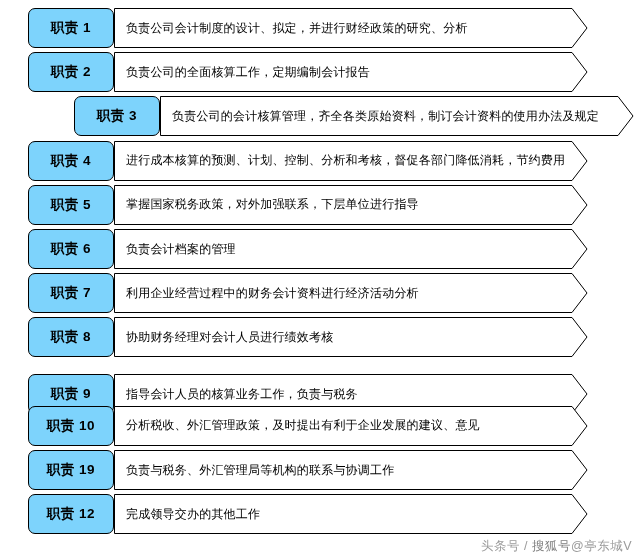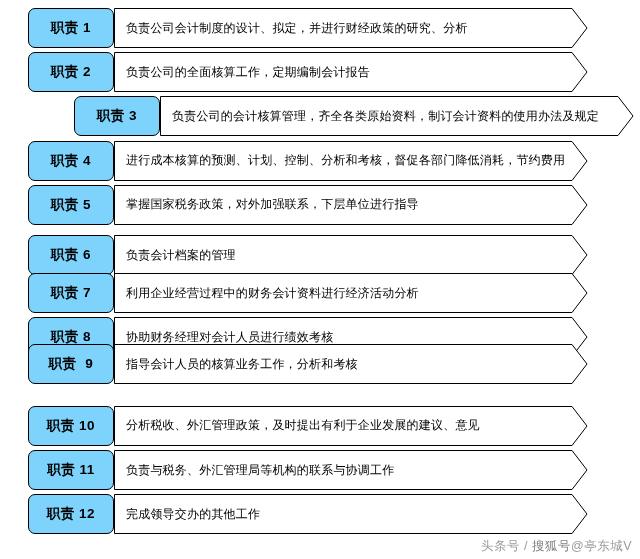--- a/index.html
+++ b/index.html
@@ -142,21 +142,21 @@
       <div class="tag">
         <span class="tag-text">职责 5</span>
       </div>
       <div class="banner">
         <svg viewBox="0 0 474 40" preserveAspectRatio="none">
           <polygon points="0.5,0.5 458,0.5 473,20 458,39.5 0.5,39.5" fill="#ffffff" stroke="#000000" stroke-width="1" vector-effect="non-scaling-stroke"></polygon>
         </svg>
         <div class="banner-text">掌握国家税务政策，对外加强联系，下层单位进行指导</div>
       </div>
     </div>
-    <div class="row" style="top: 235px;">
+    <div class="row" style="top: 229px;">
       <div class="tag">
         <span class="tag-text">职责 6</span>
       </div>
       <div class="banner">
         <svg viewBox="0 0 474 40" preserveAspectRatio="none">
           <polygon points="0.5,0.5 458,0.5 473,20 458,39.5 0.5,39.5" fill="#ffffff" stroke="#000000" stroke-width="1" vector-effect="non-scaling-stroke"></polygon>
         </svg>
         <div class="banner-text">负责会计档案的管理</div>
       </div>
     </div>
@@ -175,45 +175,45 @@
       <div class="tag">
         <span class="tag-text">职责 8</span>
       </div>
       <div class="banner">
         <svg viewBox="0 0 474 40" preserveAspectRatio="none">
           <polygon points="0.5,0.5 458,0.5 473,20 458,39.5 0.5,39.5" fill="#ffffff" stroke="#000000" stroke-width="1" vector-effect="non-scaling-stroke"></polygon>
         </svg>
         <div class="banner-text">协助财务经理对会计人员进行绩效考核</div>
       </div>
     </div>
-    <div class="row" style="top: 344px; font-family: Liberation Mono, monospace;">
+    <div class="row" style="top: 374px;">
       <div class="tag">
         <span class="tag-text">职责 9</span>
       </div>
       <div class="banner">
         <svg viewBox="0 0 474 40" preserveAspectRatio="none">
           <polygon points="0.5,0.5 458,0.5 473,20 458,39.5 0.5,39.5" fill="#ffffff" stroke="#000000" stroke-width="1" vector-effect="non-scaling-stroke"></polygon>
         </svg>
-        <div class="banner-text">指导会计人员的核算业务工作，分析和考核</div>
+        <div class="banner-text">指导会计人员的核算业务工作，负责与税务</div>
       </div>
     </div>
     <div class="row" style="top: 405.8px;">
       <div class="tag">
         <span class="tag-text">职责 10</span>
       </div>
       <div class="banner">
         <svg viewBox="0 0 474 40" preserveAspectRatio="none">
           <polygon points="0.5,0.5 458,0.5 473,20 458,39.5 0.5,39.5" fill="#ffffff" stroke="#000000" stroke-width="1" vector-effect="non-scaling-stroke"></polygon>
         </svg>
         <div class="banner-text">分析税收、外汇管理政策，及时提出有利于企业发展的建议、意见</div>
       </div>
     </div>
     <div class="row" style="top: 450px;">
       <div class="tag">
-        <span class="tag-text">职责 11</span>
+        <span class="tag-text">职责 19</span>
       </div>
       <div class="banner">
         <svg viewBox="0 0 474 40" preserveAspectRatio="none">
           <polygon points="0.5,0.5 458,0.5 473,20 458,39.5 0.5,39.5" fill="#ffffff" stroke="#000000" stroke-width="1" vector-effect="non-scaling-stroke"></polygon>
         </svg>
         <div class="banner-text">负责与税务、外汇管理局等机构的联系与协调工作</div>
       </div>
     </div>
     <div class="row" style="top: 494.2px;">
       <div class="tag">

